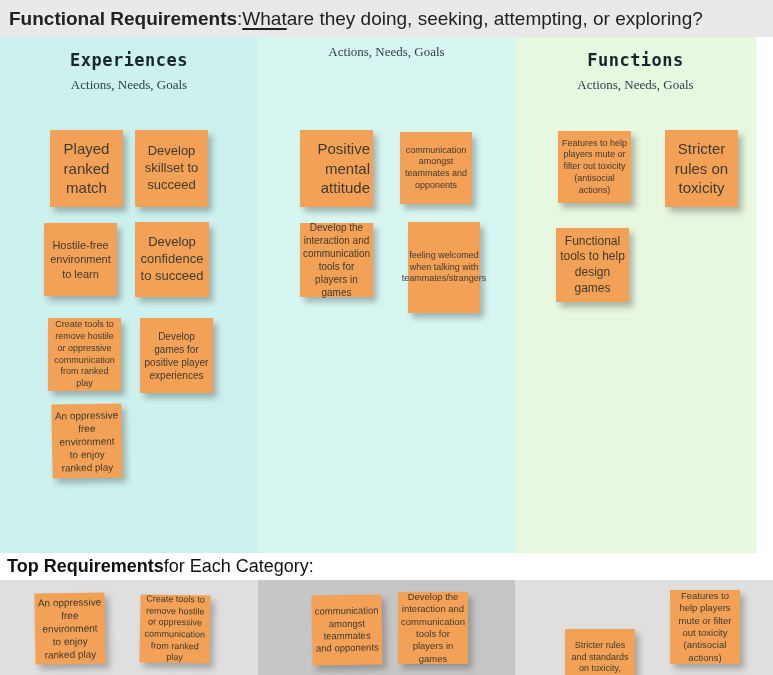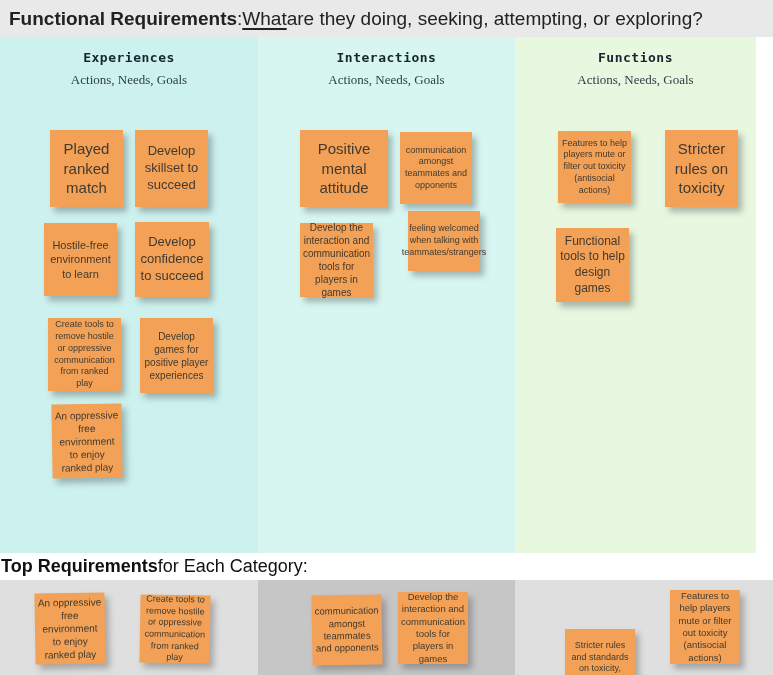--- a/index.html
+++ b/index.html
@@ -29,40 +29,40 @@
   .top-band .u{text-decoration:underline;text-decoration-thickness:2px;text-underline-offset:3px;}
   
   .col{
     position:absolute;top:37px;height:516px;text-align:center;box-sizing:border-box;
   }
   .col-1{left:0;width:258px;background:var(--col1);}
   .col-2{left:258px;width:257px;background:var(--col2);}
   .col-3{left:515px;width:241px;background:var(--col3);}
   .col-title{
     margin-top:13px;font-family:"DejaVu Sans Mono", monospace;
-    font-weight:bold;font-size:13px;color:#16262d;letter-spacing:.5px;
+    font-weight:bold;font-size:17px;color:#16262d;letter-spacing:.5px;
   }
   .col-sub{
     margin-top:7px;font-family:Liberation Serif, serif;
     font-size:13px;color:#2e4047;
   }
   
   .note{
     position:absolute;background:var(--sticky);
     box-shadow:4px 5px 6px rgba(60,60,60,0.35);
     display:flex;align-items:center;justify-content:center;
     text-align:center;color:var(--note-ink);
     padding:3px;box-sizing:border-box;line-height:1.3;
     cursor:default;
   }
   
   .bottom-title{
     position:absolute;left:0;top:553px;width:773px;height:27px;background:#ffffff;
     display:flex;align-items:center;font-size:18px;color:#111;
-    padding-left:1px;box-sizing:border-box;white-space:nowrap;
+    padding-left:7px;box-sizing:border-box;white-space:nowrap;
   }
   .bottom-title .b{font-weight:bold;}
   .strip{position:absolute;top:580px;height:95px;}
   .strip-1{left:0;width:258px;background:var(--g-light);}
   .strip-2{left:258px;width:257px;background:var(--g-dark);}
   .strip-3{left:515px;width:258px;background:var(--g-light);}
 </style>
 </head>
 <body>
 
@@ -74,21 +74,20 @@
       <span class="u">What</span>
       <span> are they doing, seeking, attempting, or exploring?</span>
   </div>
 
   <div class="col col-1">
     <div class="col-title">Experiences</div>
     <div class="col-sub">Actions, Needs, Goals</div>
   </div>
 
   <div class="col col-2">
-    <div class="col-title">Interactions</div>
     <div class="col-sub">Actions, Needs, Goals</div>
   </div>
 
   <div class="col col-3">
     <div class="col-title">Functions</div>
     <div class="col-sub">Actions, Needs, Goals</div>
   </div>
 
   <div class="bottom-title">
     <span class="b">Top Requirements</span>
@@ -99,24 +98,24 @@
   <div class="strip strip-2"></div>
   <div class="strip strip-3"></div>
 
 <div class="note" style="left: 50px; top: 130px; width: 73px; height: 77px; font-size: 15px;">Played ranked match</div>
     <div class="note" style="left: 135px; top: 130px; width: 73px; height: 77px; font-size: 13px;">Develop skillset to succeed</div>
     <div class="note" style="left: 44px; top: 223px; width: 73px; height: 73px; font-size: 11px;">Hostile-free environment to learn</div>
     <div class="note" style="left: 135px; top: 222px; width: 74px; height: 75px; font-size: 13px; text-align: center;">Develop confidence to succeed</div>
     <div class="note" style="left: 48px; top: 318px; width: 73px; height: 73px; font-size: 9px;">Create tools to remove hostile or oppressive communication from ranked play</div>
     <div class="note" style="left: 140px; top: 318px; width: 73px; height: 75px; font-size: 10px;">Develop games for positive player experiences</div>
     <div class="note" style="left: 52px; top: 404px; width: 70px; height: 74px; font-size: 10px; transform: rotate(-1deg);">An oppressive free environment to enjoy ranked play</div>
-    <div class="note" style="left: 300px; top: 130px; width: 88px; height: 77px; font-size: 15px;">Positive mental attitude</div>
+    <div class="note" style="left: 300px; top: 130px; width: 73px; height: 77px; font-size: 15px; text-align: right;">Positive mental attitude</div>
     <div class="note" style="left: 400px; top: 132px; width: 72px; height: 72px; font-size: 9px;">communication amongst teammates and opponents</div>
     <div class="note" style="left: 300px; top: 223px; width: 73px; height: 74px; font-size: 10px;">Develop the interaction and communication tools for players in games</div>
-    <div class="note" style="left: 408px; top: 211px; width: 72px; height: 60px; font-size: 9px;">feeling welcomed when talking with teammates/strangers</div>
+    <div class="note" style="left: 408px; top: 222px; width: 72px; height: 91px; font-size: 9px;">feeling welcomed when talking with teammates/strangers</div>
     <div class="note" style="left: 558px; top: 131px; width: 73px; height: 72px; font-size: 9px;">Features to help players mute or filter out toxicity (antisocial actions)</div>
     <div class="note" style="left: 665px; top: 130px; width: 73px; height: 77px; font-size: 15px;">Stricter rules on toxicity</div>
     <div class="note" style="left: 556px; top: 228px; width: 73px; height: 74px; font-size: 12px;">Functional tools to help design games</div>
     <div class="note" style="left: 35px; top: 593px; width: 70px; height: 71px; font-size: 10px; transform: rotate(-1deg);">An oppressive free environment to enjoy ranked play</div>
     <div class="note" style="left: 140px; top: 595px; width: 70px; height: 68px; font-size: 9px; transform: rotate(1deg);">Create tools to remove hostile or oppressive communication from ranked play</div>
     <div class="note" style="left: 312px; top: 595px; width: 70px; height: 70px; font-size: 9.5px; transform: rotate(-1deg);">communication amongst teammates and opponents</div>
     <div class="note" style="left: 398px; top: 592px; width: 70px; height: 72px; font-size: 9.5px;">Develop the interaction and communication tools for players in games</div>
     <div class="note" style="left: 565px; top: 592px; width: 70px; height: 92px; font-size: 9px; margin-top: 37px;">Stricter rules and standards on toxicity, specifically antisocial actions</div>
     <div class="note" style="left: 670px; top: 590px; width: 70px; height: 74px; font-size: 9.5px;">Features to help players mute or filter out toxicity (antisocial actions)</div>
   </div>

